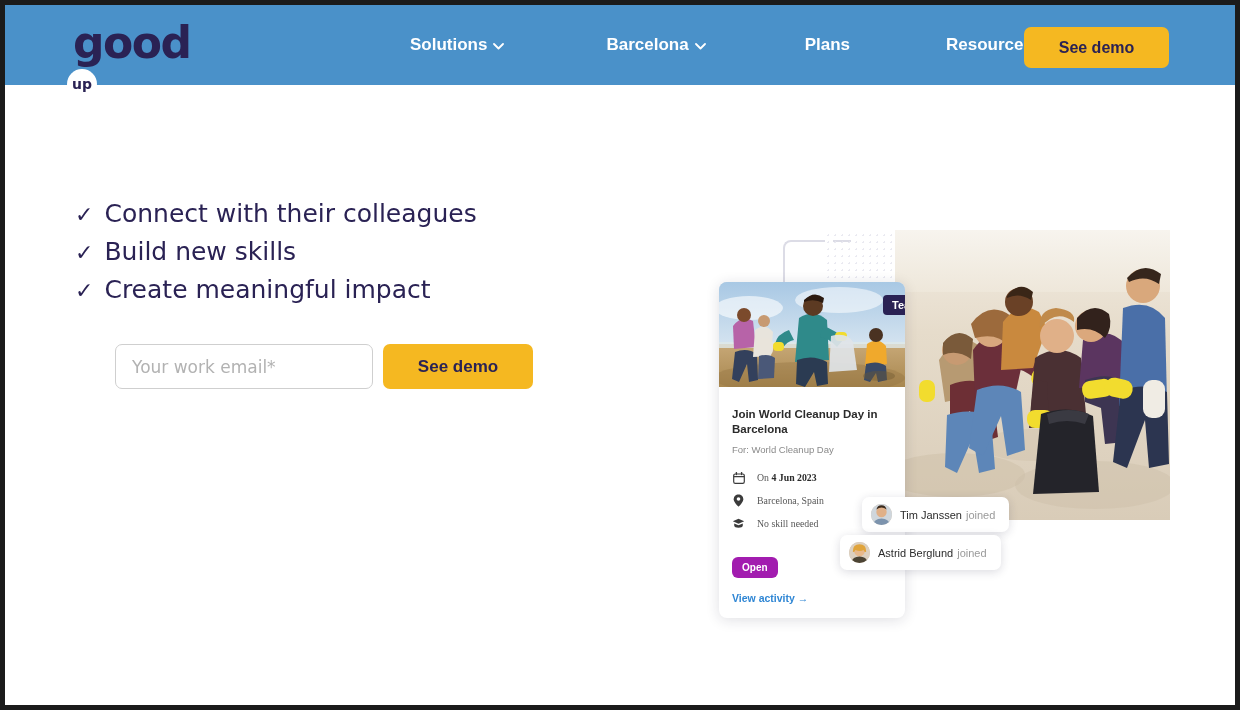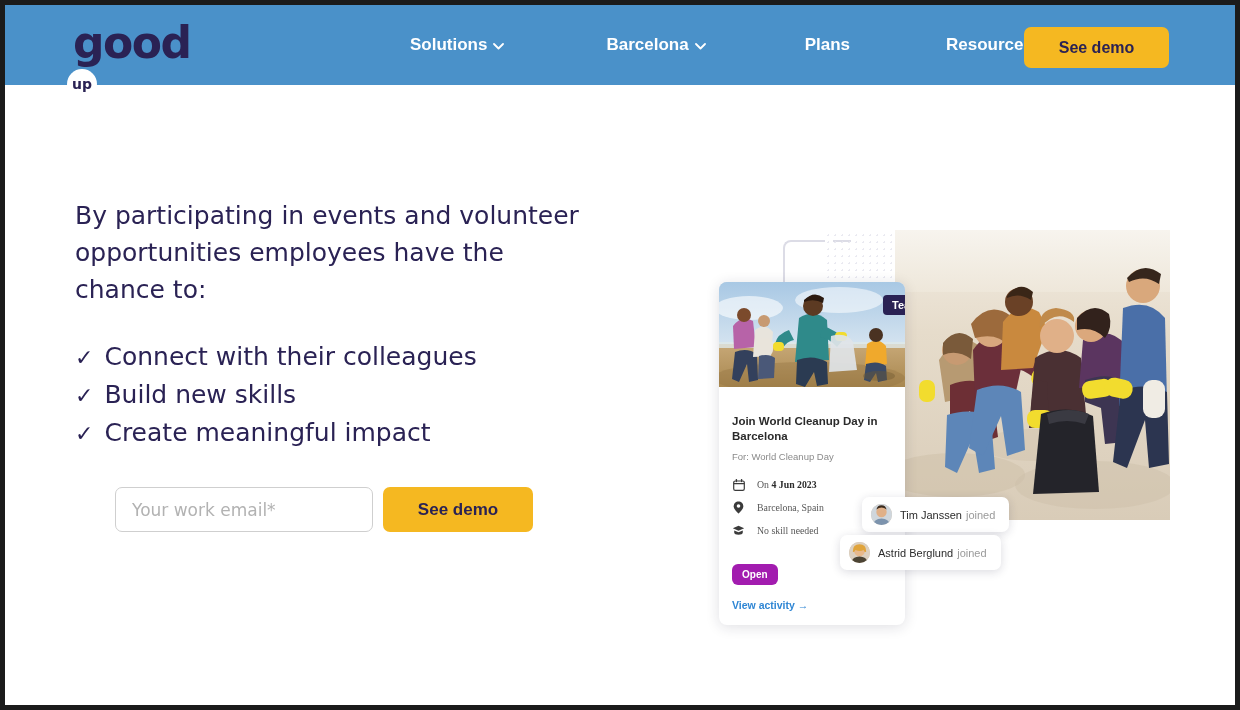--- a/index.html
+++ b/index.html
@@ -258,21 +258,21 @@
     top: 13px;
     background: #2a2254;
     color: #ffffff;
     font-size: 11px;
     font-weight: 700;
     padding: 4px 9px;
     border-radius: 4px;
     font-family: "Liberation Sans", sans-serif;
     z-index: 4;
   }
-  .card-body { padding: 27px 13px 14px 13px; }
+  .card-body { padding: 20px 13px 14px 13px; }
   .card-title {
     font-size: 11.5px;
     font-weight: 700;
     color: #2b2b2b;
     line-height: 15px;
     font-family: "Liberation Sans", sans-serif;
   }
   .card-for {
     margin-top: 7px;
     font-size: 9.5px;
@@ -387,21 +387,20 @@
             </svg>
         </span>
       </div>
     </nav>
 
     <button class="header-cta">See demo</button>
   </header>
 
   <section class="hero-left">
 
-    <p class="hero-sub">By participating in events and volunteer opportunities employees have the chance to:</p>
 
     <ul class="benefit-list">
       <li class="benefit-item">
         <span class="check">✓</span>
         <span>Connect with their colleagues</span>
       </li>
       <li class="benefit-item">
         <span class="check">✓</span>
         <span>Build new skills</span>
       </li>

